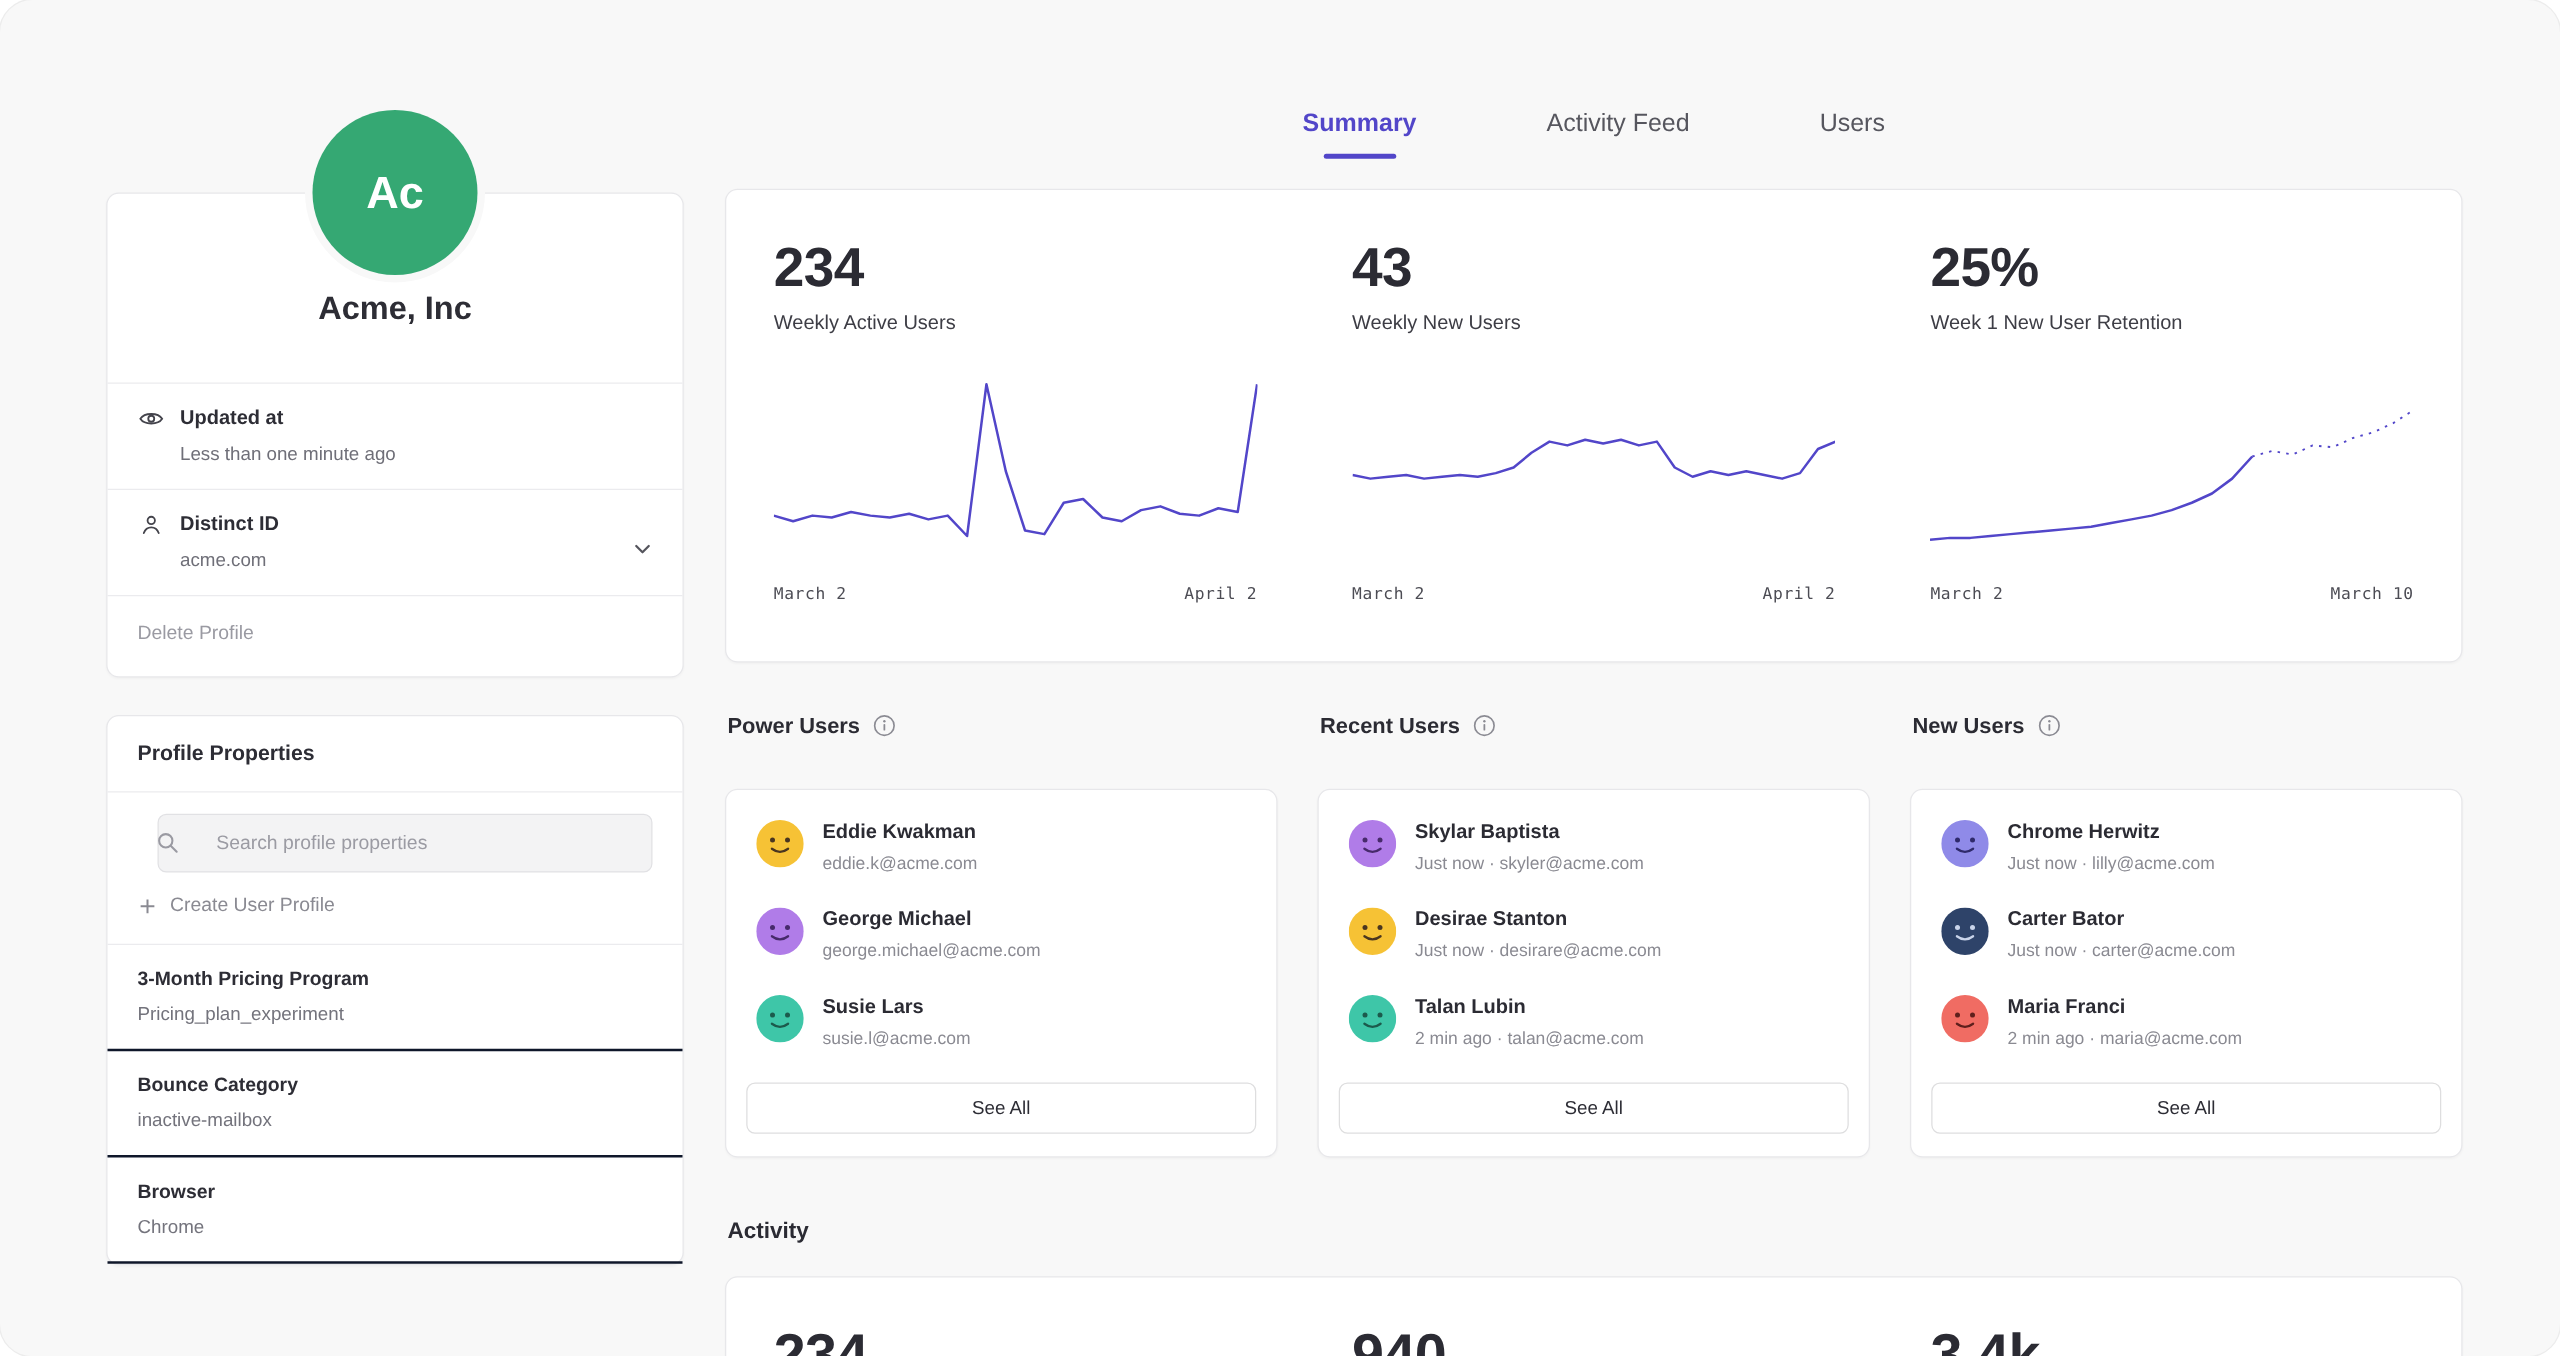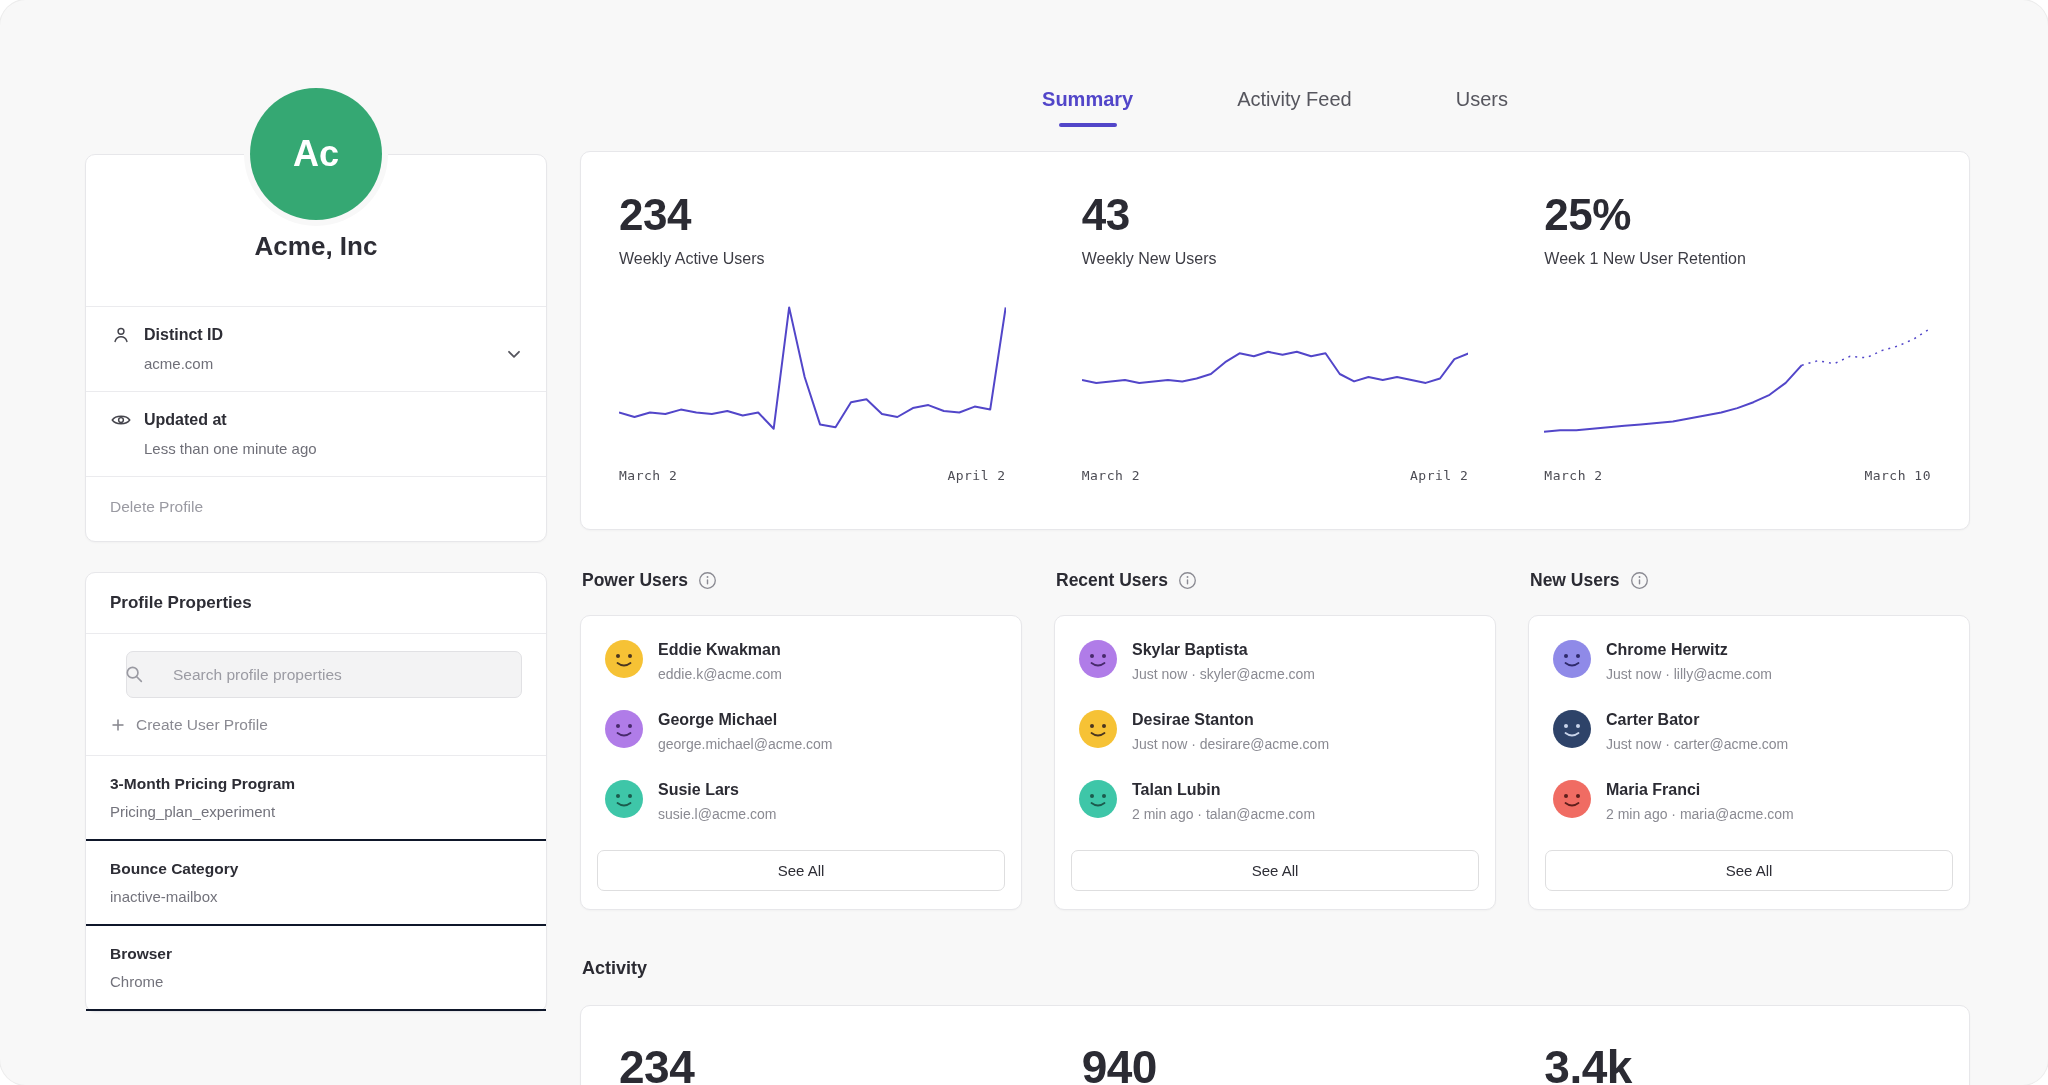--- a/index.html
+++ b/index.html
@@ -94,21 +94,21 @@
   .metric-value { font-size: 44px; font-weight: 700; letter-spacing: -0.5px; color: #2b2b33; }
   .metric-label { font-size: 16px; color: #3d3d45; margin-top: 10px; }
   .spark-svg { display: block; width: 100%; height: 158px; margin-top: 30px; }
   .spark { fill: none; stroke: var(--accent); stroke-width: 2; stroke-linejoin: round; }
   .spark.dotted { stroke-width: 1.5; stroke-dasharray: 2 5; }
   .axis { display: flex; justify-content: space-between; margin-top: 12px;
     font-family: "DejaVu Sans Mono", monospace; font-size: 13px; color: #4c4c54; letter-spacing: 0.5px; }
 
   .user-sections { display: flex; gap: 32px; margin-top: 40px; }
   .user-section { flex: 1; min-width: 0; }
-  .section-header { display: flex; align-items: center; gap: 10px; margin-bottom: 24px; padding-left: 2px; }
+  .section-header { display: flex; align-items: center; gap: 10px; margin-bottom: 40px; padding-left: 2px; }
   .section-title { font-size: 17.5px; font-weight: 700; color: #2b2b33; }
   .info-icon { width: 19px; height: 19px; cursor: pointer; }
   .user-card { padding: 10px 0 18px; }
   .user-row { display: flex; align-items: flex-start; gap: 15px; padding: 14px 24px; cursor: pointer; }
   .face { width: 38px; height: 38px; flex: 0 0 auto; }
   .user-name { font-size: 16px; font-weight: 600; color: #2b2b33; padding-top: 1px; }
   .user-meta { font-size: 14px; color: #8a8a92; margin-top: 7px; }
   .see-all {
     display: block; width: calc(100% - 32px); margin: 14px 16px 0;
     background: #fff; border: 1px solid #dededf; border-radius: 7px;
@@ -132,40 +132,40 @@
     <div class="avatar" style="background:#35a873">
       <span>Ac</span>
     </div>
 
     <section class="card profile-card">
       <h1 class="company-name">Acme, Inc</h1>
 
       <div class="prow">
         <div class="prow-head">
           <svg class="icon-20" viewBox="0 0 24 24">
+            <path d="M2.5 12 C6 6.5, 18 6.5, 21.5 12 C18 17.5, 6 17.5, 2.5 12 Z" fill="none" stroke="#44444c" stroke-width="1.6"></path>
+            <circle cx="12" cy="12" r="2.6" fill="none" stroke="#44444c" stroke-width="1.6"></circle>
+          </svg>
+          <span class="prow-label">Updated at</span>
+        </div>
+        <div class="prow-value">Less than one minute ago</div>
+      </div>
+
+      <div class="prow">
+        <div class="prow-head">
+          <svg class="icon-20" viewBox="0 0 24 24">
             <circle cx="12" cy="8" r="3.2" fill="none" stroke="#44444c" stroke-width="1.6"></circle>
             <path d="M5.5 19c1.2-3.4 3.6-5 6.5-5s5.3 1.6 6.5 5" fill="none" stroke="#44444c" stroke-width="1.6" stroke-linecap="round"></path>
           </svg>
           <span class="prow-label">Distinct ID</span>
         </div>
         <div class="prow-value">acme.com</div>
         <svg class="chev" viewBox="0 0 24 24">
           <polyline points="7 10 12 15 17 10" fill="none" stroke="#55555d" stroke-width="1.8" stroke-linecap="round" stroke-linejoin="round"></polyline>
         </svg>
-      </div>
-
-      <div class="prow">
-        <div class="prow-head">
-          <svg class="icon-20" viewBox="0 0 24 24">
-            <path d="M2.5 12 C6 6.5, 18 6.5, 21.5 12 C18 17.5, 6 17.5, 2.5 12 Z" fill="none" stroke="#44444c" stroke-width="1.6"></path>
-            <circle cx="12" cy="12" r="2.6" fill="none" stroke="#44444c" stroke-width="1.6"></circle>
-          </svg>
-          <span class="prow-label">Updated at</span>
-        </div>
-        <div class="prow-value">Less than one minute ago</div>
       </div>
 
       <div class="delete-link">Delete Profile</div>
     </section>
 
     <section class="card props-card">
       <h2 class="props-title">Profile Properties</h2>
 
       <div class="search-wrap">
         <svg class="search-icon-pos" viewBox="0 0 24 24">

